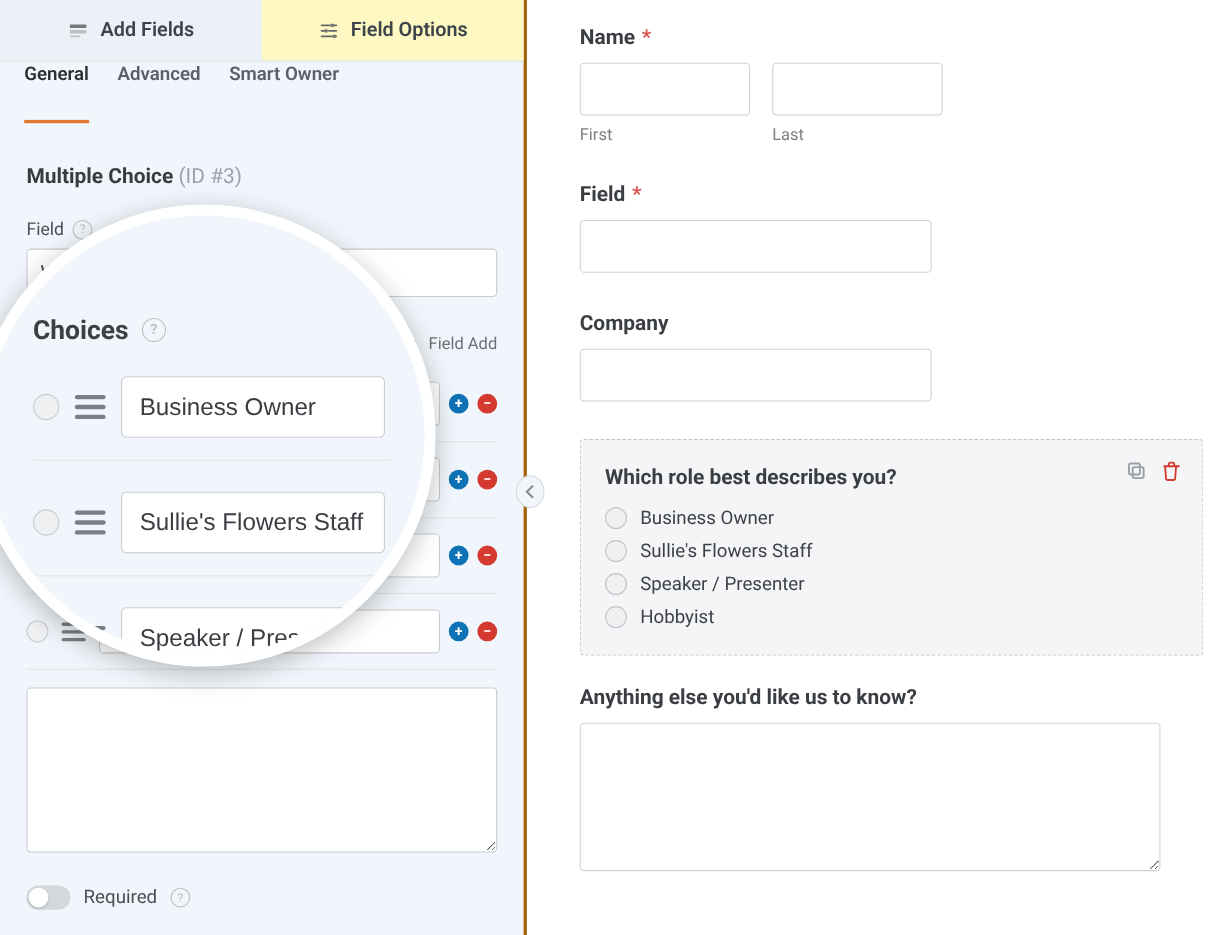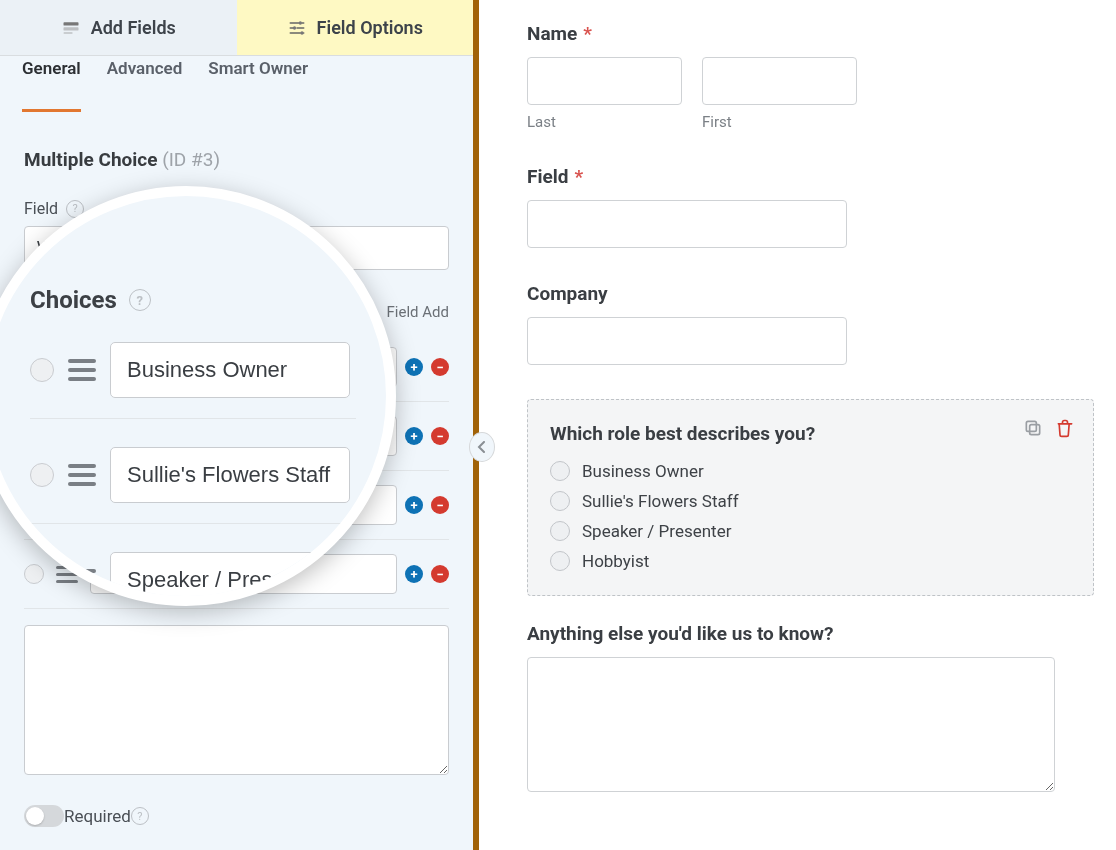--- a/index.html
+++ b/index.html
@@ -1,20 +1,20 @@
 <!DOCTYPE html>
 <html><head>
 <meta charset="utf-8">
 <style>
   * { box-sizing: border-box; margin: 0; padding: 0; }
   html, body { width: 1116px; height: 850px; font-family: -apple-system, BlinkMacSystemFont, "Segoe UI", Roboto, Helvetica, Arial, sans-serif; color: #3b3f44; background: #fff; overflow: hidden; }
 
   .app { display: flex; height: 100%; position: relative; }
 
-  .sidebar { width: 479px; height: 100%; background: #f0f6fb; border-right: 6px solid #a16207; display: flex; flex-direction: column; position: relative; }
+  .sidebar { width: 479px; height: 100%; background: #f0f6fb; border-right: 3px solid #a16207; display: flex; flex-direction: column; position: relative; }
   .tabs-top { display: flex; height: 56px; border-bottom: 1px solid #d9dde0; }
   .tab-top { flex: 1; display: flex; align-items: center; justify-content: center; gap: 10px; font-weight: 600; font-size: 18px; color: #3d434a; background: #ebf1f6; cursor: pointer; }
   .tab-top.active { background: #fef9c3; }
   .tab-top svg { width: 20px; height: 20px; fill: #777; }
 
   .subtabs { display: flex; gap: 26px; padding: 0 22px; height: 56px; align-items: flex-end; }
   .subtab { font-size: 17px; font-weight: 600; color: #5a6069; padding-bottom: 31px; border-bottom: 3px solid transparent; cursor: pointer; }
   .subtab.active { color: #2c2f33; border-bottom-color: #e27730; }
 
   .section { padding: 18px 24px 0 24px; }
@@ -36,21 +36,21 @@
   .rad { width: 20px; height: 20px; border-radius: 50%; background: #eef0f2; border: 1px solid #c9ccd0; flex: none; }
   .drag { display: flex; flex-direction: column; gap: 4px; padding: 0 4px; cursor: grab; }
   .drag span { width: 22px; height: 3px; background: #7a7f85; border-radius: 2px; }
   .choice-in { flex: 1; height: 40px; border: 1px solid #c9ccd0; border-radius: 4px; padding: 0 10px; font-size: 16px; background: #fff; color: #3a3e43; }
   .circbtn { width: 18px; height: 18px; border-radius: 50%; display: flex; align-items: center; justify-content: center; flex: none; color: #fff; font-weight: 700; font-size: 13px; cursor: pointer; }
   .addb { background: #0e72b5; }
   .remb { background: #d43a2f; }
 
   .desc-area { width: 100%; height: 150px; background: #fff; border: 1px solid #c9ccd0; border-radius: 4px; margin-top: 16px; resize: both; }
 
-  .req-row { margin-top: 26px; display: flex; align-items: center; }
+  .req-row { margin-top: 26px; display: flex; align-items: center; gap: 12px; }
   .toggle { width: 40px; height: 22px; border-radius: 11px; background: #d5d8db; position: relative; cursor: pointer; }
   .toggle::after { content: ""; position: absolute; width: 18px; height: 18px; border-radius: 50%; background: #fff; top: 2px; left: 2px; box-shadow: 0 1px 2px rgba(0,0,0,.2); }
   .req-row .txt { font-size: 17px; color: #4a4f55; }
 
   .collapse-handle { position: absolute; left: 469px; top: 432px; width: 26px; height: 30px; border-radius: 50%; background: #f0f6fb; border: 1px solid #d6d8da; display: flex; align-items: center; justify-content: center; color: #8a8f94; font-size: 14px; z-index: 2; }
 
   .preview { flex: 1; padding: 22px 22px 0 48px; overflow: hidden; }
   .fldlabel { font-size: 19px; font-weight: 700; color: #3a3e43; display: flex; align-items: center; gap: 6px; }
   .req { color: #d9534f; }
   .namegrid { display: flex; gap: 20px; margin-top: 12px; margin-bottom: 34px; }
@@ -207,25 +207,25 @@
 
   <div class="preview">
 
     <div class="fldlabel">
       <span>Name</span>
       <span class="req">*</span>
     </div>
     <div class="namegrid">
       <div class="col">
         <input class="pinput" style="">
-        <span class="sublabel">Last</span>
+        <span class="sublabel">First</span>
       </div>
       <div class="col">
         <input class="pinput" style="">
-        <span class="sublabel">First</span>
+        <span class="sublabel">Last</span>
       </div>
     </div>
 
     <div class="fldlabel">
       <span>Field</span>
       <span class="req">*</span>
     </div>
     <input class="wideinput" style="">
 
     <div class="fldlabel">

